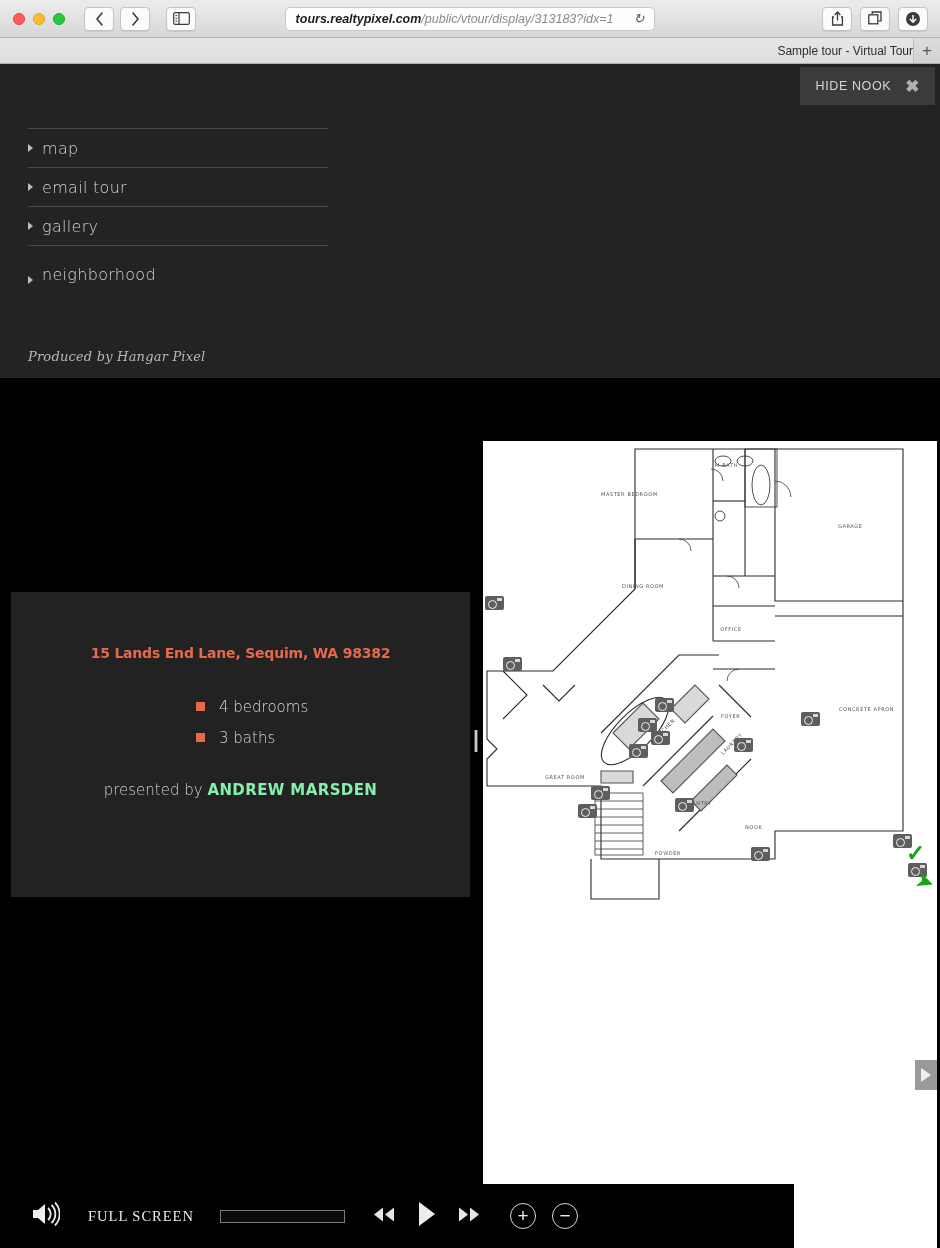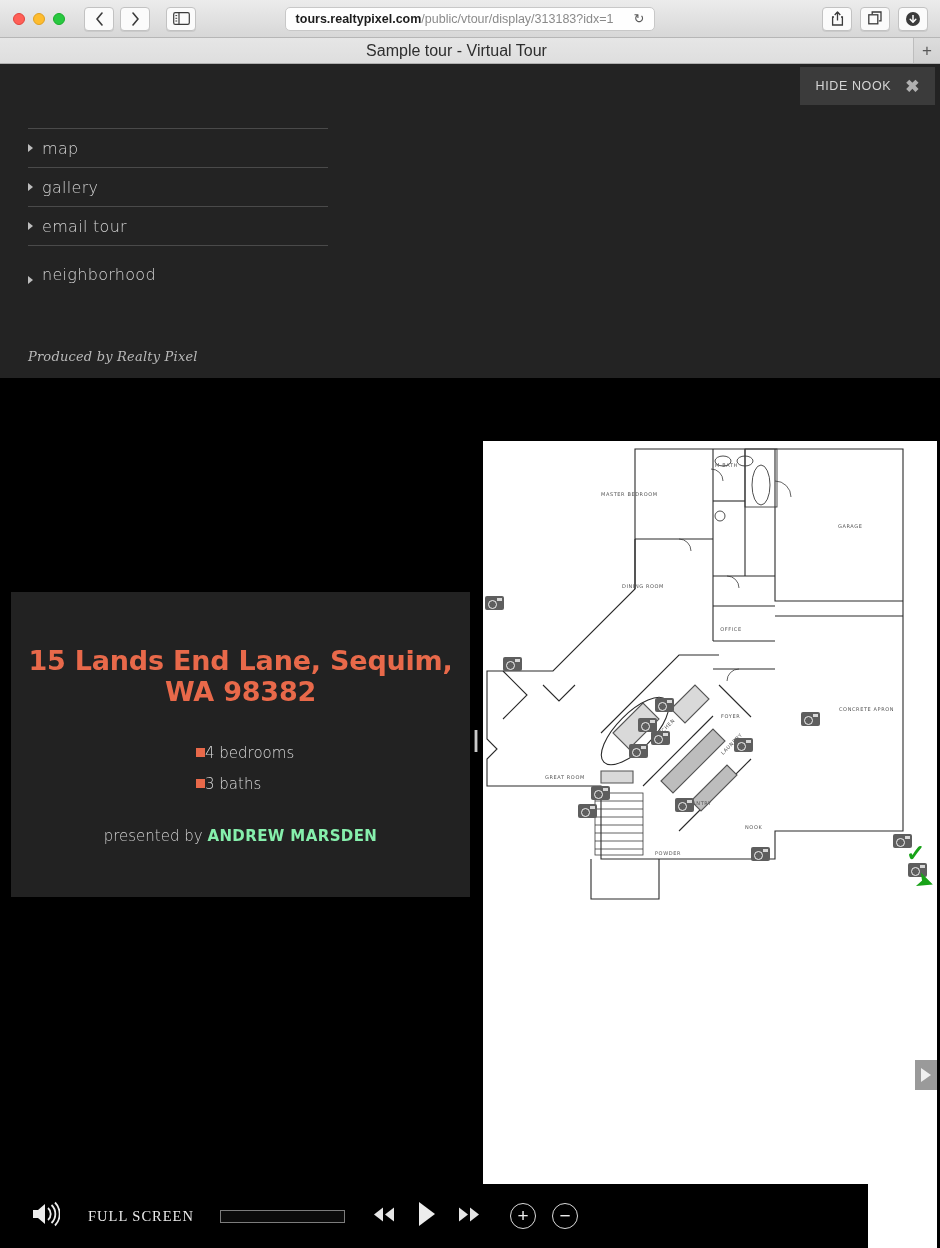--- a/index.html
+++ b/index.html
@@ -37,41 +37,42 @@
   .sidebar-toggle { margin-left: 16px; }
 
   .url-wrap {
     position: absolute; left: 50%; transform: translateX(-50%);
     width: 370px; height: 24px;
     background: #fefefe;
     border: 1px solid #c8c8c8;
     border-radius: 5px;
     display: flex; align-items: center; justify-content: center;
     gap: 20px;
+    font-style: italic;
   }
   .url-text { font-size: 12.5px; color: #8a8a8a; white-space: nowrap; }
   .url-text b { color: #1d1d1d; font-weight: 600; }
   .reload-icon { color: #5a5a5a; font-size: 13px; line-height: 1; }
 
   .chrome-right { position: absolute; right: 12px; display: flex; gap: 8px; }
 
   
   .tab-bar {
     width: 940px; height: 26px;
     background: linear-gradient(#dcdcdc, #d2d2d2);
     border-bottom: 1px solid #b0b0b0;
     display: flex; align-items: stretch;
     position: relative;
   }
   .tab {
     flex: 1;
     background: linear-gradient(#e6e6e6, #dedede);
     border-right: 1px solid #bdbdbd;
-    display: flex; align-items: center; justify-content: center;
-    font-size: 16px; color: #2e2e2e;
+    display: flex; align-items: center; justify-content: flex-end;
+    font-size: 12px; color: #2e2e2e;
   }
   .tab-newbtn {
     width: 26px; display: flex; align-items: center; justify-content: center;
     font-size: 17px; color: #575757; font-weight: 300;
   }
 
   
   .page {
     position: relative;
     width: 940px; height: 1184px;
@@ -132,27 +133,27 @@
   }
   .property-card {
     position: absolute; left: 11px; top: 214px;
     width: 459px; height: 305px;
     background: #222222;
   }
   .prop-address {
     margin-top: 53px;
     text-align: center;
     font-family: "DejaVu Sans", sans-serif;
-    font-size: 27px; font-weight: bold;
+    font-size: 14px; font-weight: bold;
     color: #e8694a;
     letter-spacing: -0.2px;
   }
   .prop-bullets { margin-top: 30px; padding-left: 185px; }
   .prop-bullet {
-    display: flex; align-items: center; 
+    display: flex; align-items: center; gap: 14px;
     height: 31px;
   }
   .bullet-square { width: 9px; height: 9px; background: #e8694a; }
   .bullet-text {
     font-family: "DejaVu Sans", sans-serif;
     font-size: 15px; color: #d8d8d8; font-weight: 300;
   }
   .presented {
     margin-top: 28px; text-align: center;
     font-family: "DejaVu Sans", sans-serif;
@@ -218,21 +219,21 @@
   .fp-next .tri {
     width: 0; height: 0;
     border-left: 10px solid #f0f0f0;
     border-top: 7px solid transparent;
     border-bottom: 7px solid transparent;
   }
 
   
   .control-bar {
     position: absolute; left: 0; bottom: 0;
-    width: 868px; height: 64px;
+    width: 794px; height: 64px;
     background: #000;
     display: flex; align-items: center;
   }
   .speaker { margin-left: 30px; color: #e8e8e8; font-size: 25px; line-height: 1; }
   .fullscreen-label {
     margin-left: 28px;
     font-family: "Liberation Serif", serif;
     font-size: 14.5px; color: #eaeaea;
     letter-spacing: 1px;
   }
@@ -335,33 +336,33 @@
       <span class="hide-info-x">✖</span>
     </div>
 
     <div class="menu-list">
       <div class="menu-row">
         <span class="menu-arrow"></span>
         <span class="menu-label">map</span>
       </div>
       <div class="menu-row">
         <span class="menu-arrow"></span>
-        <span class="menu-label">gallery</span>
+        <span class="menu-label">email tour</span>
       </div>
       <div class="menu-row">
         <span class="menu-arrow"></span>
-        <span class="menu-label">email tour</span>
+        <span class="menu-label">gallery</span>
       </div>
       <div class="menu-row">
         <span class="menu-arrow"></span>
         <span class="menu-label">neighborhood</span>
       </div>
     </div>
 
-    <div class="produced-by">Produced by Realty Pixel</div>
+    <div class="produced-by">Produced by Hangar Pixel</div>
   </div>
 
   <div class="media-col">
     <div class="property-card">
       <div class="prop-address">15 Lands End Lane, Sequim, WA 98382</div>
       <div class="prop-bullets">
         <div class="prop-bullet">
           <span class="bullet-square"></span>
           <span class="bullet-text">4 bedrooms</span>
         </div>

